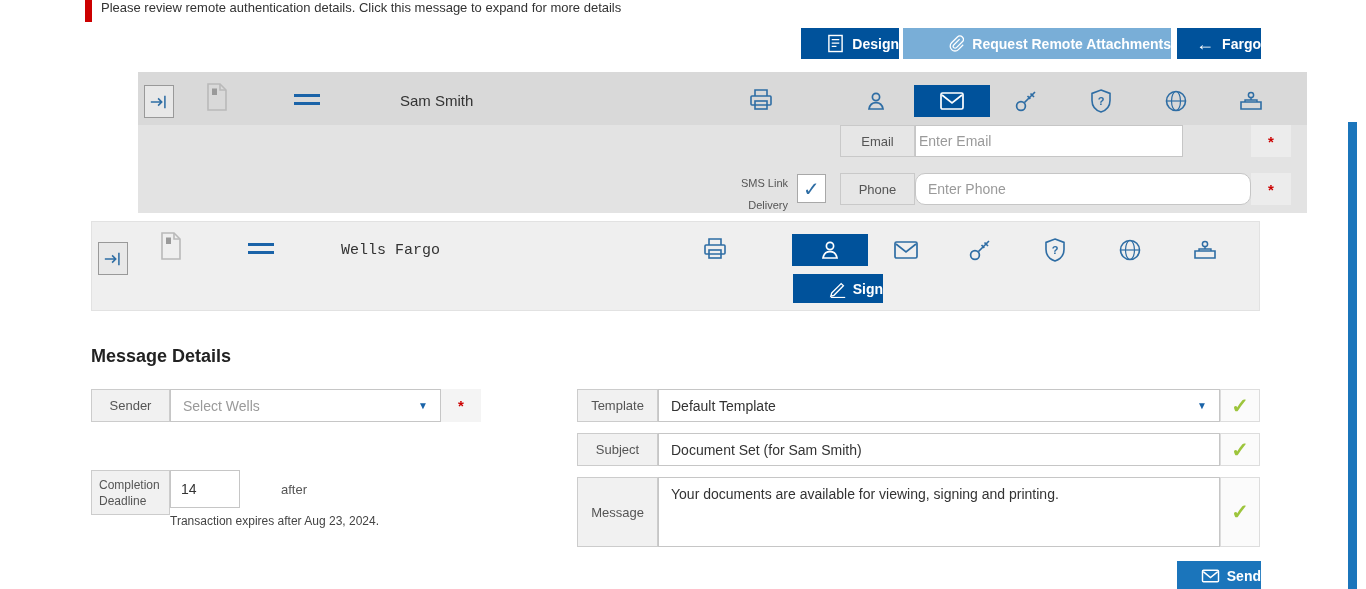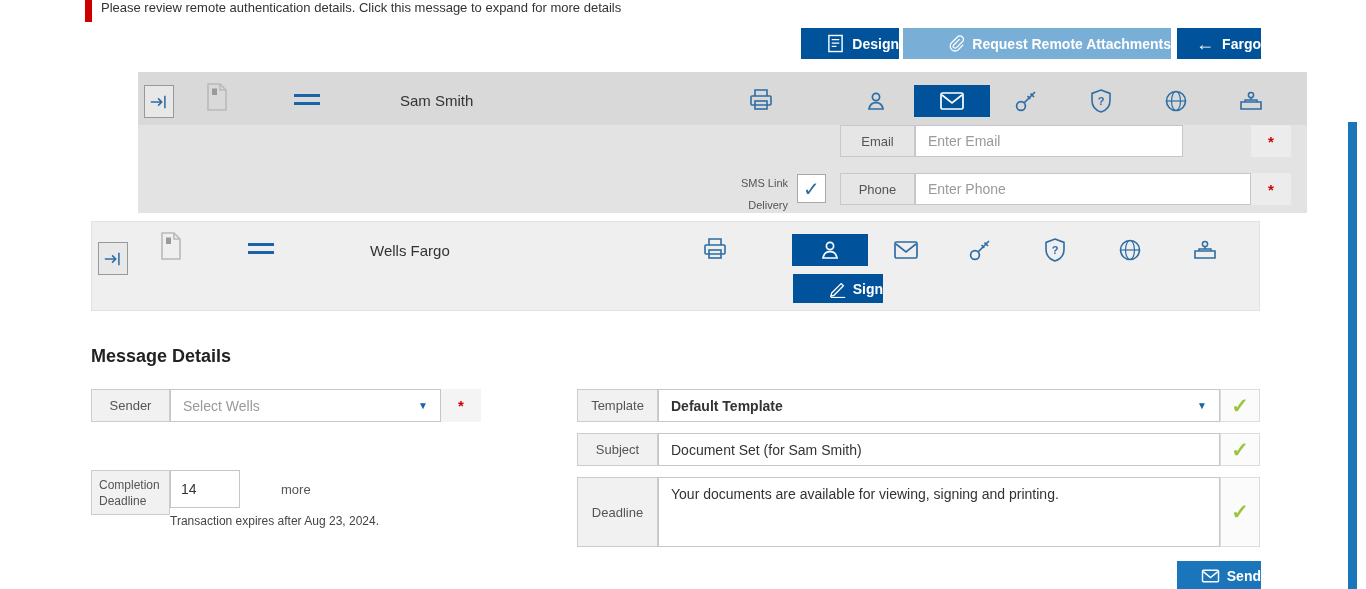--- a/index.html
+++ b/index.html
@@ -196,32 +196,32 @@
       <svg width="26" height="26" viewBox="0 0 26 26">
           <path d="M3 14h20v7H3z" fill="none" stroke="currentColor" stroke-width="1.6"></path>
           <path d="M7 14v-2h12v2" fill="none" stroke="currentColor" stroke-width="1.4"></path>
           <circle cx="13" cy="7" r="2.6" fill="none" stroke="currentColor" stroke-width="1.5"></circle>
           <path d="M13 10v2" stroke="currentColor" stroke-width="1.5"></path>
         </svg>
     </span>
   </div>
 
   <div class="gray-label abs" style="left:702px;top:53px;width:75px;height:32px;">Email</div>
-  <input class="abs" type="text" style="left: 777px; top: 53px; width: 268px; height: 32px; padding-left: 12px;" placeholder="Enter Email">
+  <input class="abs" type="text" style="left: 777px; top: 53px; width: 268px; height: 32px; padding-left: 3px;" placeholder="Enter Email">
   <div class="req-box abs" style="left:1113px;top:53px;width:40px;height:32px;">
     <span>*</span>
   </div>
 
   <div class="abs" style="left:575px;top:100px;width:75px;font-size:11px;line-height:22px;color:#555;text-align:right;">SMS Link Delivery</div>
   <div class="checkbox" style="left:659px;top:102px;">
     <span>✓</span>
   </div>
 
   <div class="gray-label abs" style="left:702px;top:101px;width:75px;height:32px;">Phone</div>
-  <input class="abs" type="text" style="left: 777px; top: 101px; width: 336px; height: 32px; padding-left: 12px;" placeholder="Enter Phone">
+  <input class="abs" type="text" style="left: 777px; top: 101px; width: 336px; height: 32px; padding-left: 12px; border-radius: 10px;" placeholder="Enter Phone">
   <div class="req-box abs" style="left:1113px;top:101px;width:40px;height:32px;">
     <span>*</span>
   </div>
 </div>
 
 <div class="row row2" style="left:91px;top:221px;width:1169px;height:90px;">
   <div class="route-btn" style="left:6px;top:20px;">
     <span class="icon">
       <svg width="20" height="20" viewBox="0 0 22 22">
           <path d="M2 11h12M10 7l4 4-4 4" fill="none" stroke="currentColor" stroke-width="1.7"></path>
@@ -239,21 +239,21 @@
   </span>
 
   <div class="abs" style="left:155px;top:19px;cursor:grab;">
     <span class="icon" style="color:#1a63a8;">
       <svg width="28" height="15" viewBox="0 0 28 15">
           <path d="M1 3.5h26M1 11.5h26" stroke="currentColor" stroke-width="3.2"></path>
         </svg>
     </span>
   </div>
 
-  <span class="name" style="left:278px;top:20px;">Wells Fargo</span>
+  <span class="name" style="left:249px;top:20px;font-family:Liberation Mono, monospace;">Wells Fargo</span>
 
   <div class="abs flexc" style="left:608px;top:12px;width:30px;height:30px;cursor:pointer;">
     <span class="icon">
       <svg width="26" height="26" viewBox="0 0 26 26">
           <path d="M7 9V3h12v6" fill="none" stroke="currentColor" stroke-width="1.6"></path>
           <rect x="3" y="9" width="20" height="9" rx="1" fill="none" stroke="currentColor" stroke-width="1.6"></rect>
           <rect x="7" y="14" width="12" height="8" fill="none" stroke="currentColor" stroke-width="1.6"></rect>
         </svg>
     </span>
   </div>
@@ -327,39 +327,39 @@
 <div class="dropdown" style="left:170px;top:389px;width:271px;height:33px;">
   <span style="color:#9a9a9a;">Select Wells</span>
   <span class="caret">▼</span>
 </div>
 <div class="req-box abs" style="left:441px;top:389px;width:40px;height:33px;background:#f4f4f4;">
   <span>*</span>
 </div>
 
 <div class="field-label abs" style="left:91px;top:470px;width:79px;height:45px;font-size:12px;justify-content:flex-start;padding-left:7px;line-height:16px;">Completion Deadline</div>
 <input class="abs" type="text" style="left: 170px; top: 470px; width: 70px; height: 38px; padding-left: 10px;" value="14">
-<span class="abs" style="left:281px;top:482px;font-size:13px;color:#555;">more</span>
+<span class="abs" style="left:281px;top:482px;font-size:13px;color:#555;">after</span>
 <span class="abs" style="left:170px;top:514px;font-size:12px;color:#444;text-align:right;">Transaction expires after Aug 23, 2024.</span>
 
 <div class="field-label abs" style="left:577px;top:389px;width:81px;height:33px;text-align:center;">Template</div>
-<div class="dropdown" style="left:658px;top:389px;width:562px;height:33px;font-weight:bold;">
+<div class="dropdown" style="left:658px;top:389px;width:562px;height:33px;">
   <span style="color:#333;">Default Template</span>
   <span class="caret">▼</span>
 </div>
 <div class="check-box abs" style="left:1220px;top:389px;width:40px;height:33px;">
   <span>✓</span>
 </div>
 
 <div class="field-label abs" style="left:577px;top:433px;width:81px;height:33px;">Subject</div>
 <input class="abs" type="text" style="left: 658px; top: 433px; width: 562px; height: 33px; padding-left: 12px;" value="Document Set (for Sam Smith)">
 <div class="check-box abs" style="left:1220px;top:433px;width:40px;height:33px;">
   <span>✓</span>
 </div>
 
-<div class="field-label abs" style="left:577px;top:477px;width:81px;height:70px;">Deadline</div>
+<div class="field-label abs" style="left:577px;top:477px;width:81px;height:70px;">Message</div>
 <textarea class="abs" style="left: 658px; top: 477px; width: 562px; height: 70px; padding: 8px 12px;">Your documents are available for viewing, signing and printing.</textarea>
 <div class="check-box abs" style="left:1220px;top:477px;width:40px;height:70px;">
   <span>✓</span>
 </div>
 
 <button class="btn abs" style="left:1177px;top:561px;width:84px;height:30px;background:#1b75bb;gap:7px;">
   <span class="icon" style="color:#fff;">
     <svg width="19" height="16" viewBox="0 0 26 22">
         <rect x="2" y="3" width="22" height="16" rx="1.5" fill="none" stroke="currentColor" stroke-width="2"></rect>
         <path d="M3 5l10 8 10-8" fill="none" stroke="currentColor" stroke-width="2"></path>

